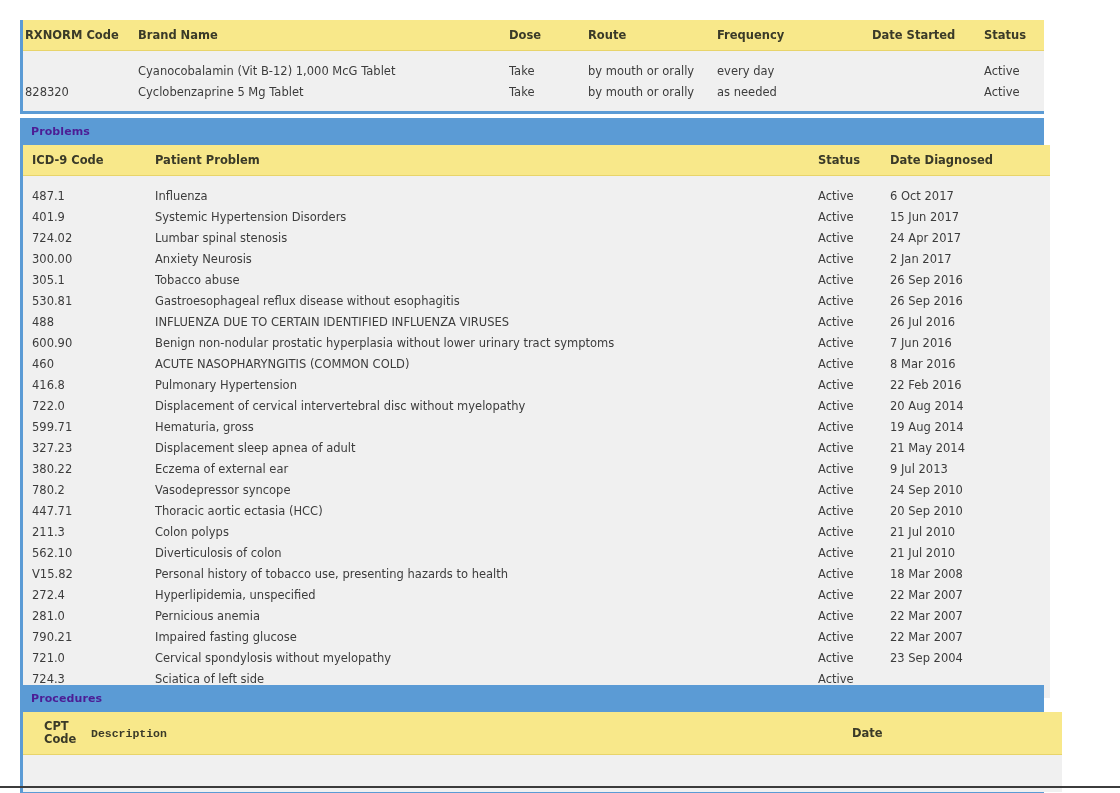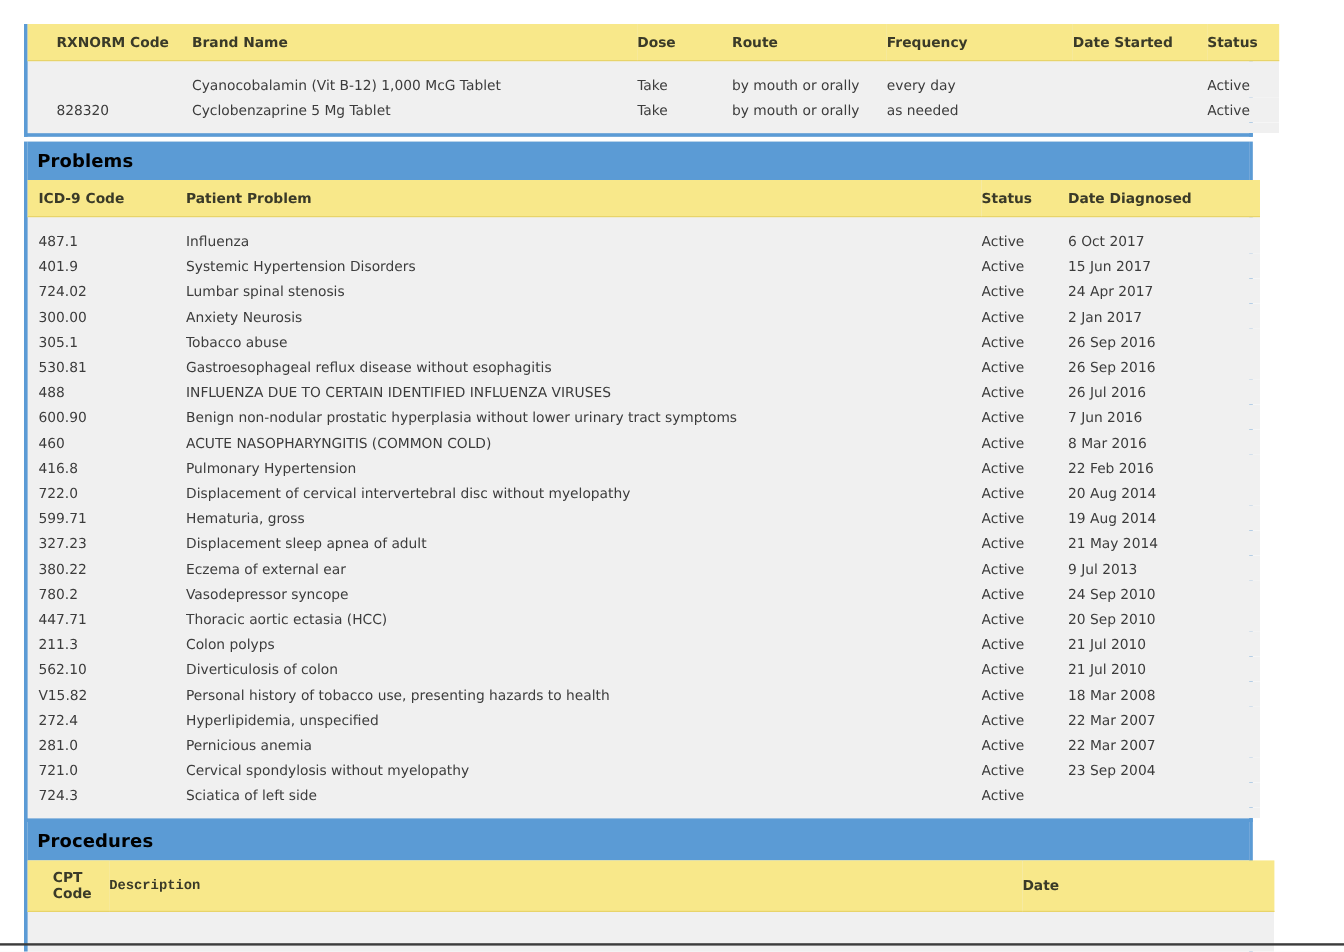--- a/index.html
+++ b/index.html
@@ -33,23 +33,23 @@
     border-left: 3px solid #5b9bd5;
     border-right: 3px solid #5b9bd5;
     background: #f0f0f0;
   }
   .panel.with-bottom {
     border-bottom: 3px solid #5b9bd5;
   }
 
   .panel-title {
     background: #5b9bd5;
-    color: #000000;
+    color: #4c1d95;
     font-weight: bold;
-    font-size: 15px;
+    font-size: 11px;
     padding: 7px 0 7px 8px;
     letter-spacing: 0.1px;
   }
 
   table.grid {
     width: 100%;
     border-collapse: collapse;
     table-layout: fixed;
   }
   table.grid thead th {
@@ -71,21 +71,21 @@
     white-space: nowrap;
     overflow: hidden;
     text-overflow: clip;
   }
   table.grid tbody tr.spacer-row td {
     padding: 0;
     height: 9px;
   }
 
   
-  .meds th.c-code,  .meds td.c-code  { padding-left: 24px;  width: 113px; }
+  .meds th.c-code,  .meds td.c-code  { padding-left: 2px;  width: 113px; }
   .meds th.c-brand, .meds td.c-brand { padding-left: 0;    width: 371px; }
   .meds th.c-dose,  .meds td.c-dose  { padding-left: 0;    width: 79px;  }
   .meds th.c-route, .meds td.c-route { padding-left: 0;    width: 129px; }
   .meds th.c-freq,  .meds td.c-freq  { padding-left: 0;    width: 155px; }
   .meds th.c-start, .meds td.c-start { padding-left: 0;    width: 112px; }
   .meds th.c-status,.meds td.c-status{ padding-left: 0;    width: 60px;  }
 
   
   .problems th.p-code, .problems td.p-code { padding-left: 9px; width: 123px; }
   .problems th.p-desc, .problems td.p-desc { padding-left: 0;   width: 663px; margin-left: 32px; }
@@ -288,20 +288,26 @@
             <td class="p-stat">Active</td>
             <td class="p-date">22 Mar 2007</td>
           </tr>
           <tr>
             <td class="p-code">281.0</td>
             <td class="p-desc">Pernicious anemia</td>
             <td class="p-stat">Active</td>
             <td class="p-date">22 Mar 2007</td>
           </tr>
           <tr>
+            <td class="p-code">790.21</td>
+            <td class="p-desc">Impaired fasting glucose</td>
+            <td class="p-stat">Active</td>
+            <td class="p-date">22 Mar 2007</td>
+          </tr>
+          <tr>
             <td class="p-code">721.0</td>
             <td class="p-desc">Cervical spondylosis without myelopathy</td>
             <td class="p-stat">Active</td>
             <td class="p-date">23 Sep 2004</td>
           </tr>
           <tr>
             <td class="p-code">724.3</td>
             <td class="p-desc">Sciatica of left side</td>
             <td class="p-stat">Active</td>
             <td class="p-date"></td>

